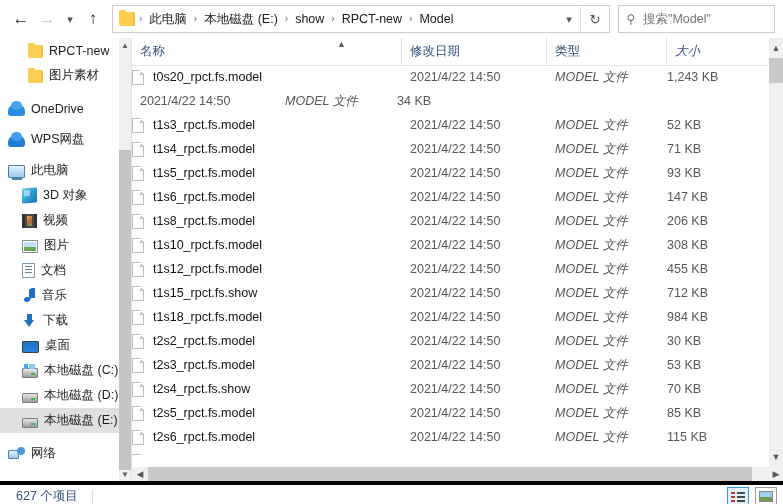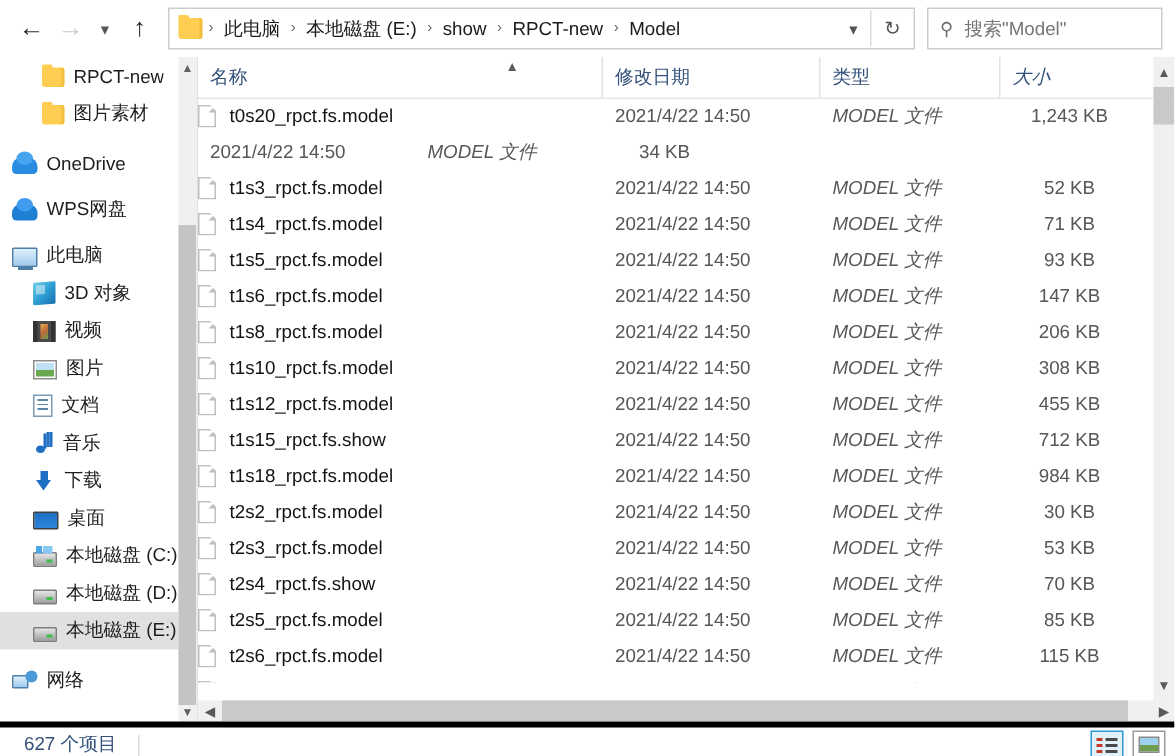--- a/index.html
+++ b/index.html
@@ -391,21 +391,21 @@
     padding-left: 8px; box-sizing: border-box;
   }
   .cell-type {
     width: 120px; flex: 0 0 120px;
     color: #575757;
     padding-left: 8px; box-sizing: border-box; font-style: italic;
   }
   .cell-size {
     width: 104px; flex: 0 0 104px;
     color: #575757;
-    text-align: center;
+    text-align: left;
     padding-right: 12px; box-sizing: border-box;
   }
 
   
   #fp-vscroll {
     position: absolute; right: 0; top: 0;
     width: 14px; height: 429px;
     background: #f0f0f0;
   }
   #fp-vscroll .arrow {

